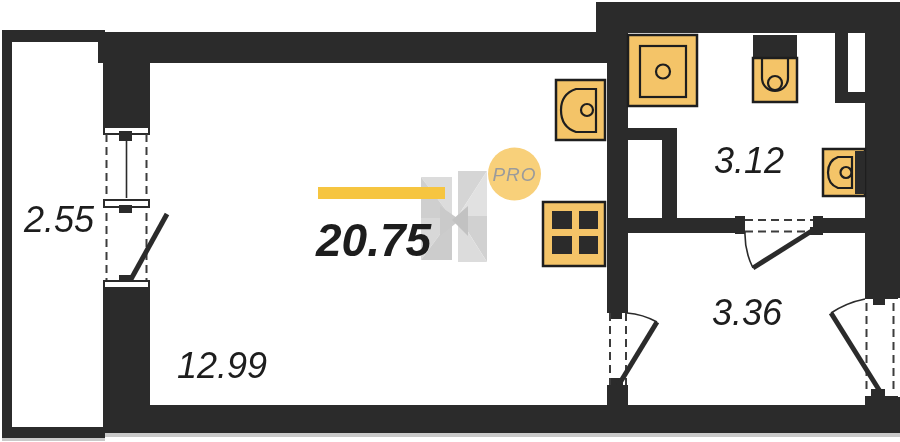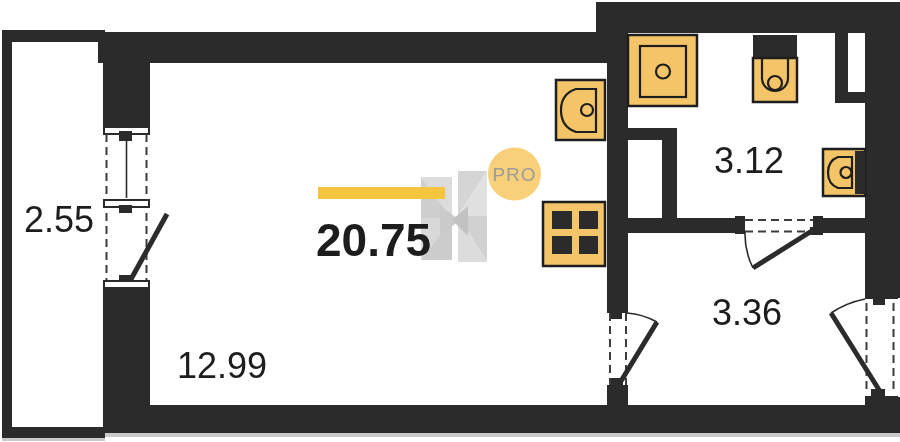--- a/index.html
+++ b/index.html
@@ -1,17 +1,17 @@
 <!DOCTYPE html>
 <html><head>
 <meta charset="utf-8">
 <style>
   html,body{margin:0;padding:0;background:#ffffff;}
   .stage{position:relative;width:900px;height:442px;background:#ffffff;overflow:hidden;
-         font-family:"Liberation Sans",sans-serif;}
+         font-family:"Liberation Sans",sans-serif;font-style:italic;}
   svg{position:absolute;left:0;top:0;display:block;}
   .dash{stroke:#3c3c3c;stroke-width:2;stroke-dasharray:8 5;fill:none;}
   .leaf{stroke:#2b2b2b;stroke-width:5;fill:none;}
   .arc{stroke:#2b2b2b;stroke-width:1.6;fill:none;}
   .frame{fill:#ffffff;stroke:#2b2b2b;stroke-width:2;}
   .inner{fill:none;stroke:#1e1e1e;stroke-width:2.2;}
   .fixture{stroke:#1e1e1e;stroke-width:2.5;}
   .room-label{font-size:36px;font-weight:400;fill:#1d1d1d;}
   .total-label{font-size:46px;font-weight:700;fill:#1d1d1d;}
   .badge-label{font-size:19px;font-weight:400;letter-spacing:1px;}

